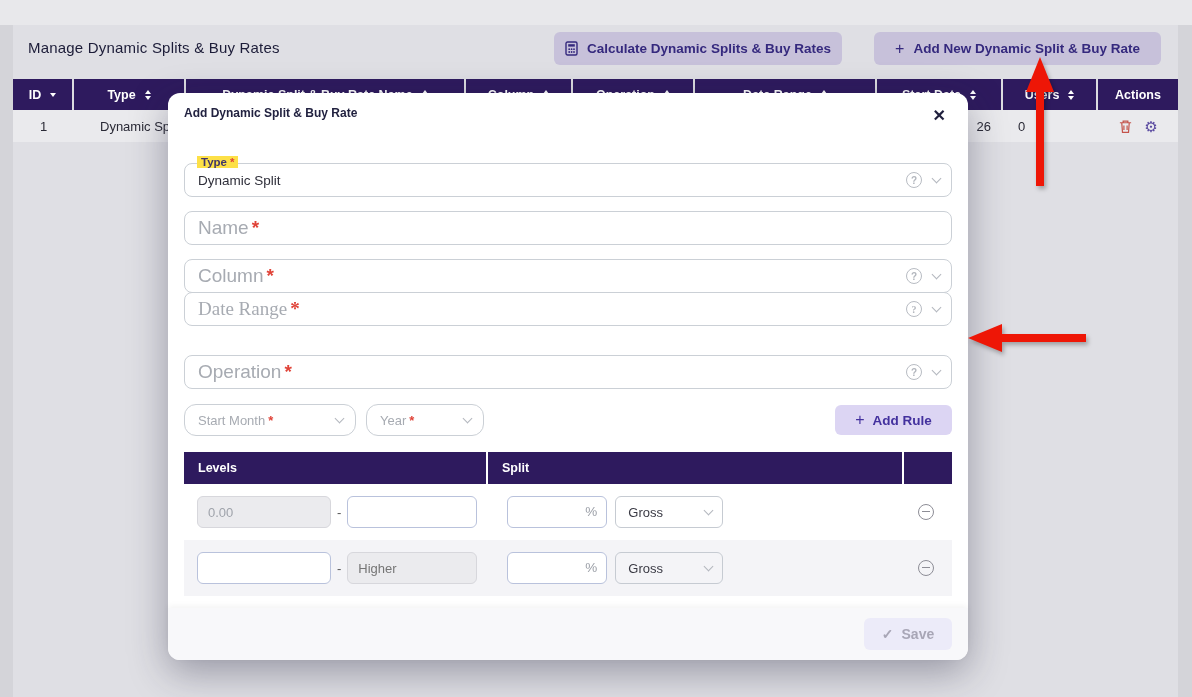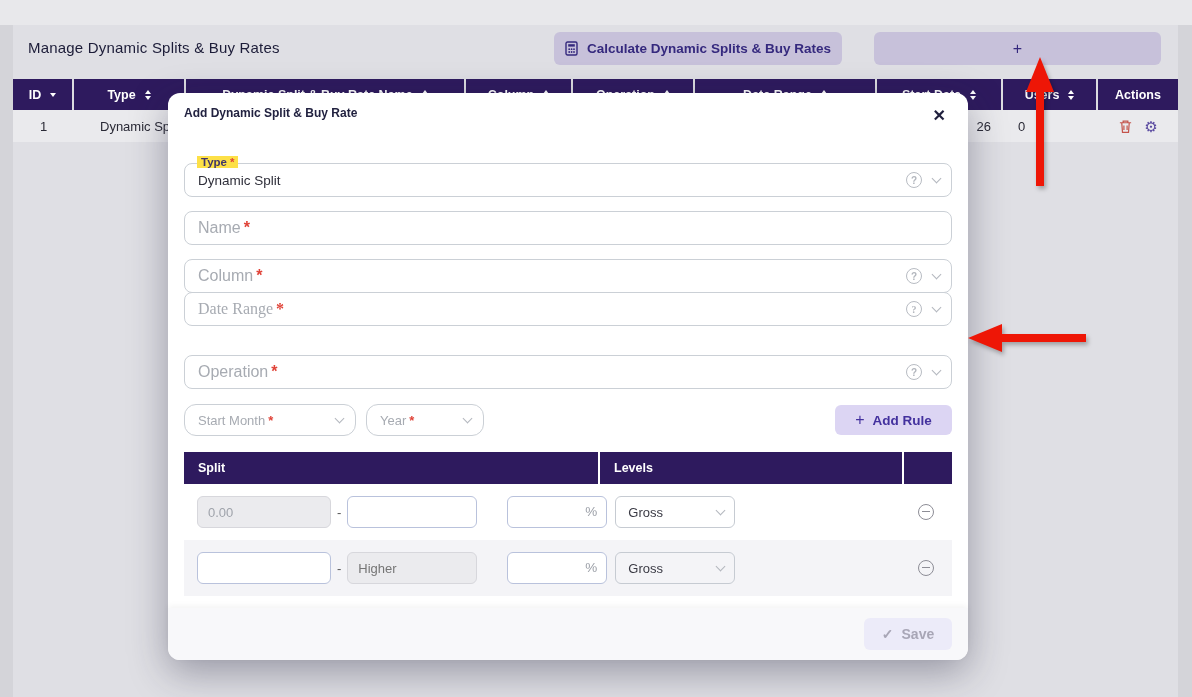--- a/index.html
+++ b/index.html
@@ -42,21 +42,21 @@
   
   .modal{position:absolute;left:168px;top:93px;width:800px;height:567px;background:#fff;border-radius:12px;
     box-shadow:0 12px 38px rgba(35,35,60,.38);z-index:10;}
   .m-title{position:absolute;left:16px;top:13px;font-size:12px;font-weight:600;color:#222240;}
   .m-close{position:absolute;right:22px;top:13px;font-size:16px;font-weight:700;color:#1f1f3d;cursor:pointer;}
   .field{position:absolute;left:16px;width:768px;height:34px;border:1px solid #cbd0d6;border-radius:8px;
     background:#fff;display:flex;align-items:center;}
   .f-type{top:70px;}.f-name{top:118px;}.f-column{top:166px;}.f-daterange{top:199px;font-family:Liberation Serif, serif;}.f-operation{top:262px;}
   .legend{position:absolute;top:-8px;left:12px;background:#fde047;padding:0 4px;font-size:11.5px;font-weight:700;color:#40366b;}
   .field-value{padding-left:13px;font-size:13.5px;color:#2f2f3a;}
-  .placeholder{padding-left:13px;font-size:16px;color:#a7abb2;}
+  .placeholder{padding-left:13px;font-size:19px;color:#a7abb2;}
   .req{color:var(--required-red);margin-left:3px;font-weight:700;}
   .field-icons{position:absolute;right:11px;top:0;height:100%;display:flex;align-items:center;gap:11px;}
   .help-circle{width:16px;height:16px;border:1.5px solid #b8bcc3;border-radius:50%;color:#b2b6bd;
     font-size:10px;font-weight:700;display:flex;align-items:center;justify-content:center;cursor:pointer;}
   .chev{width:7px;height:7px;border-right:1.6px solid #b3b7be;border-bottom:1.6px solid #b3b7be;
     transform:rotate(45deg);margin-top:-4px;}
   .mini-select{position:absolute;top:311px;height:32px;border:1px solid #cbd0d6;border-radius:12px;
     display:flex;align-items:center;cursor:pointer;}
   .f-month{left:16px;width:172px;}
   .f-year{left:198px;width:118px;}
@@ -76,21 +76,21 @@
   .r-row.alt{background:#f4f4f7;}
   .inp{height:32px;border-radius:6px;border:1px solid #b9c2dc;background:#fff;font-family:"Liberation Sans",sans-serif;
     font-size:13px;color:#333;padding:0 10px;}
   .inp.disabled{background:#ebebee;border-color:#d7d7dc;color:#9fa3ab;}
   .inp-from,.inp-to{width:134px;}
   .inp-to{width:130px;}
   .dash{margin:0 6px;color:#555;font-size:13px;}
   .pct-wrap{position:relative;margin-left:30px;}
   .inp-pct{width:100px;}
   .pct-suffix{position:absolute;right:10px;top:8px;font-size:13.5px;color:#9ca0a8;}
-  .gross{position:relative;width:120px;height:32px;margin-left:8px;border:1px solid #c6cbd2;border-radius:6px;
+  .gross{position:relative;width:108px;height:32px;margin-left:8px;border:1px solid #c6cbd2;border-radius:6px;
     display:flex;align-items:center;cursor:pointer;}
   .gross .gross-label{padding-left:12px;font-size:13px;color:#3a3a44;}
   .gross .chev{position:absolute;right:10px;top:14px;}
   .minus-btn{margin-left:auto;margin-right:18px;width:16px;height:16px;border:1.5px solid #8d8d96;border-radius:50%;
     position:relative;cursor:pointer;flex-shrink:0;}
   .minus-btn::after{content:"";position:absolute;left:3px;right:3px;top:6px;border-top:1.5px solid #8d8d96;}
   .m-footer{position:absolute;left:0;bottom:0;width:800px;height:52px;background:#f8f8fa;
     border-radius:0 0 12px 12px;box-shadow:0 -2px 6px rgba(0,0,0,.05);}
   .btn-save{position:absolute;right:16px;top:10px;width:88px;height:32px;border:none;border-radius:6px;
     background:var(--save-bg);color:var(--save-text);font-family:"Liberation Sans",sans-serif;
@@ -117,20 +117,21 @@
       <circle cx="9" cy="8.2" r=".9" fill="#35297e"></circle>
         <circle cx="4.2" cy="11" r=".9" fill="#35297e"></circle>
       <circle cx="6.6" cy="11" r=".9" fill="#35297e"></circle>
         <circle cx="9" cy="11" r=".9" fill="#35297e"></circle>
     </svg>
     <span>Calculate Dynamic Splits &amp; Buy Rates</span>
   </button>
 
   <button class="top-btn btn-add">
     <span class="plus-glyph">+</span>
+    <span>Add New Dynamic Split &amp; Buy Rate</span>
   </button>
 
   <div class="table">
     <div class="thead">
       <div class="th c0">
         <span>ID</span>
         <span class="tri-down"></span>
       </div>
       <div class="th c1">
         <span>Type</span>
@@ -255,22 +256,22 @@
     <span class="placeholder"><span>Year</span><span class="req">*</span></span>
     <span class="chev"></span>
   </div>
   <button class="btn-addrule">
     <span class="plus-glyph">+</span>
     <span>Add Rule</span>
   </button>
 
   <div class="rules">
     <div class="r-head">
+      <div class="r-th r-th1">Levels</div>
       <div class="r-th r-th2">Split</div>
-      <div class="r-th r-th1">Levels</div>
       <div class="r-th r-th3"></div>
     </div>
 
     <div class="r-row">
       <input class="inp inp-from disabled" disabled="" value="0.00" style="">
       <span class="dash">-</span>
       <input class="inp inp-to" value="" style="">
       <span class="pct-wrap">
         <input class="inp inp-pct" value="" style="">
         <span class="pct-suffix">%</span>

